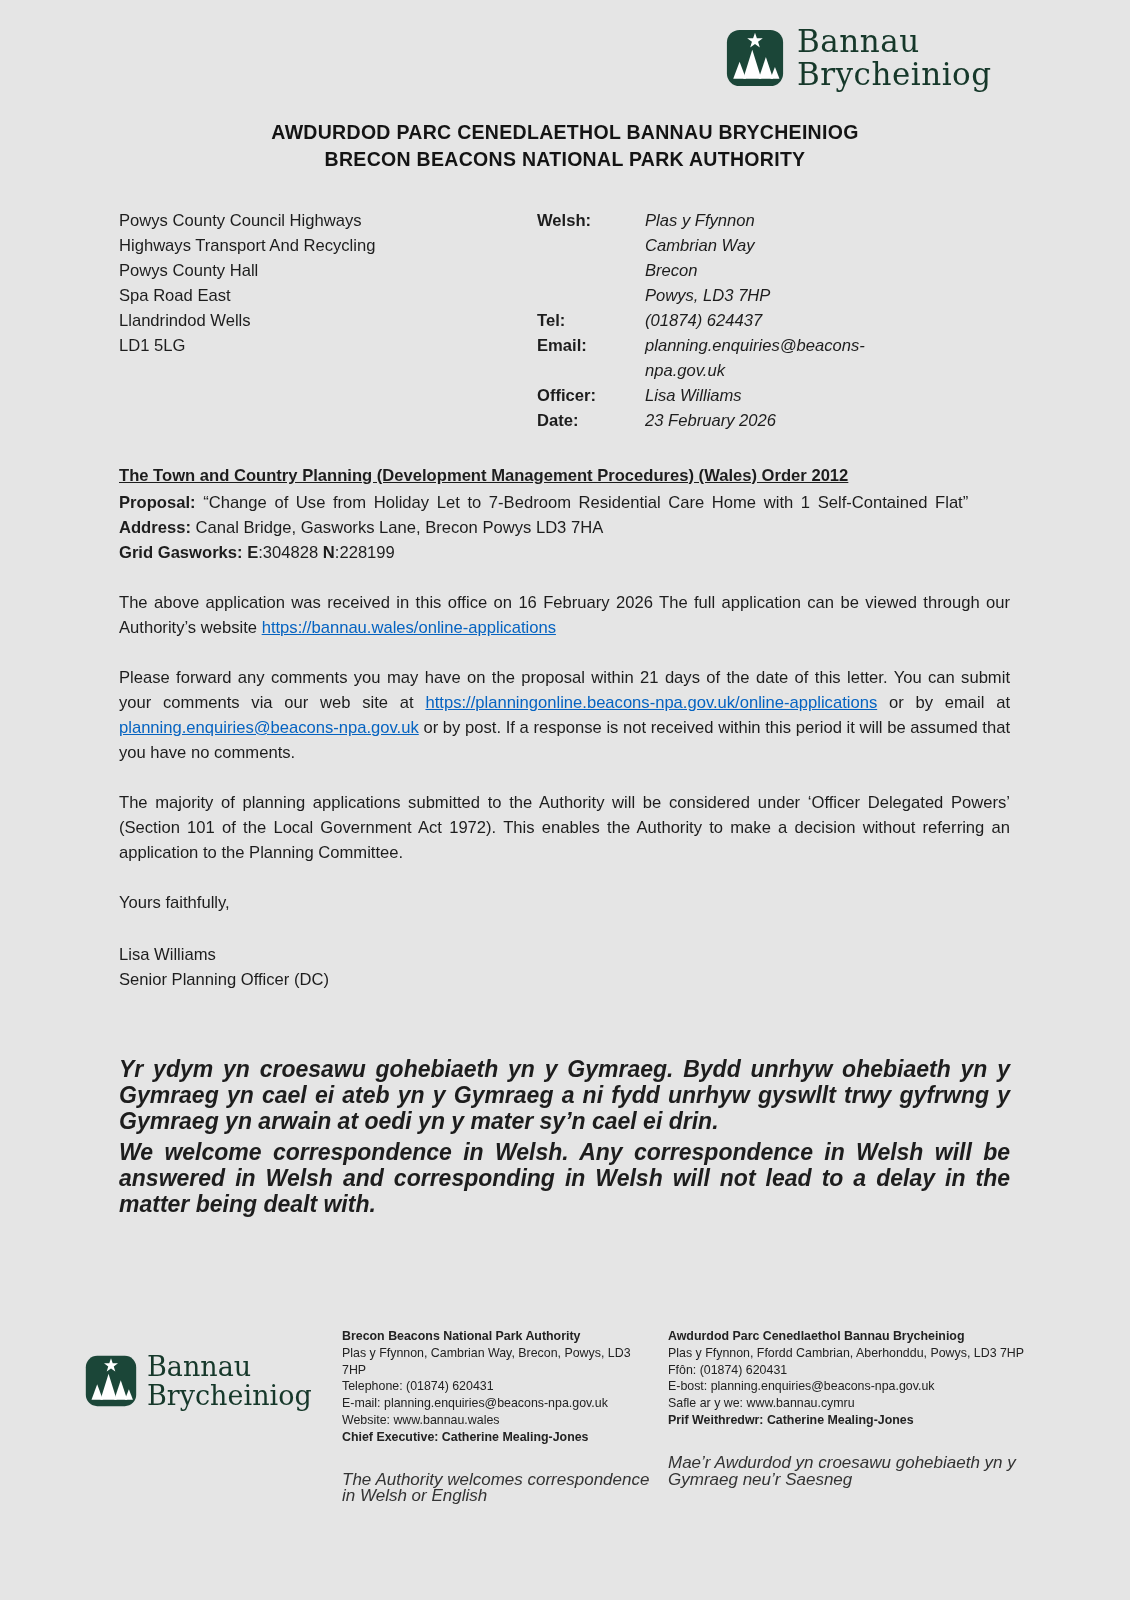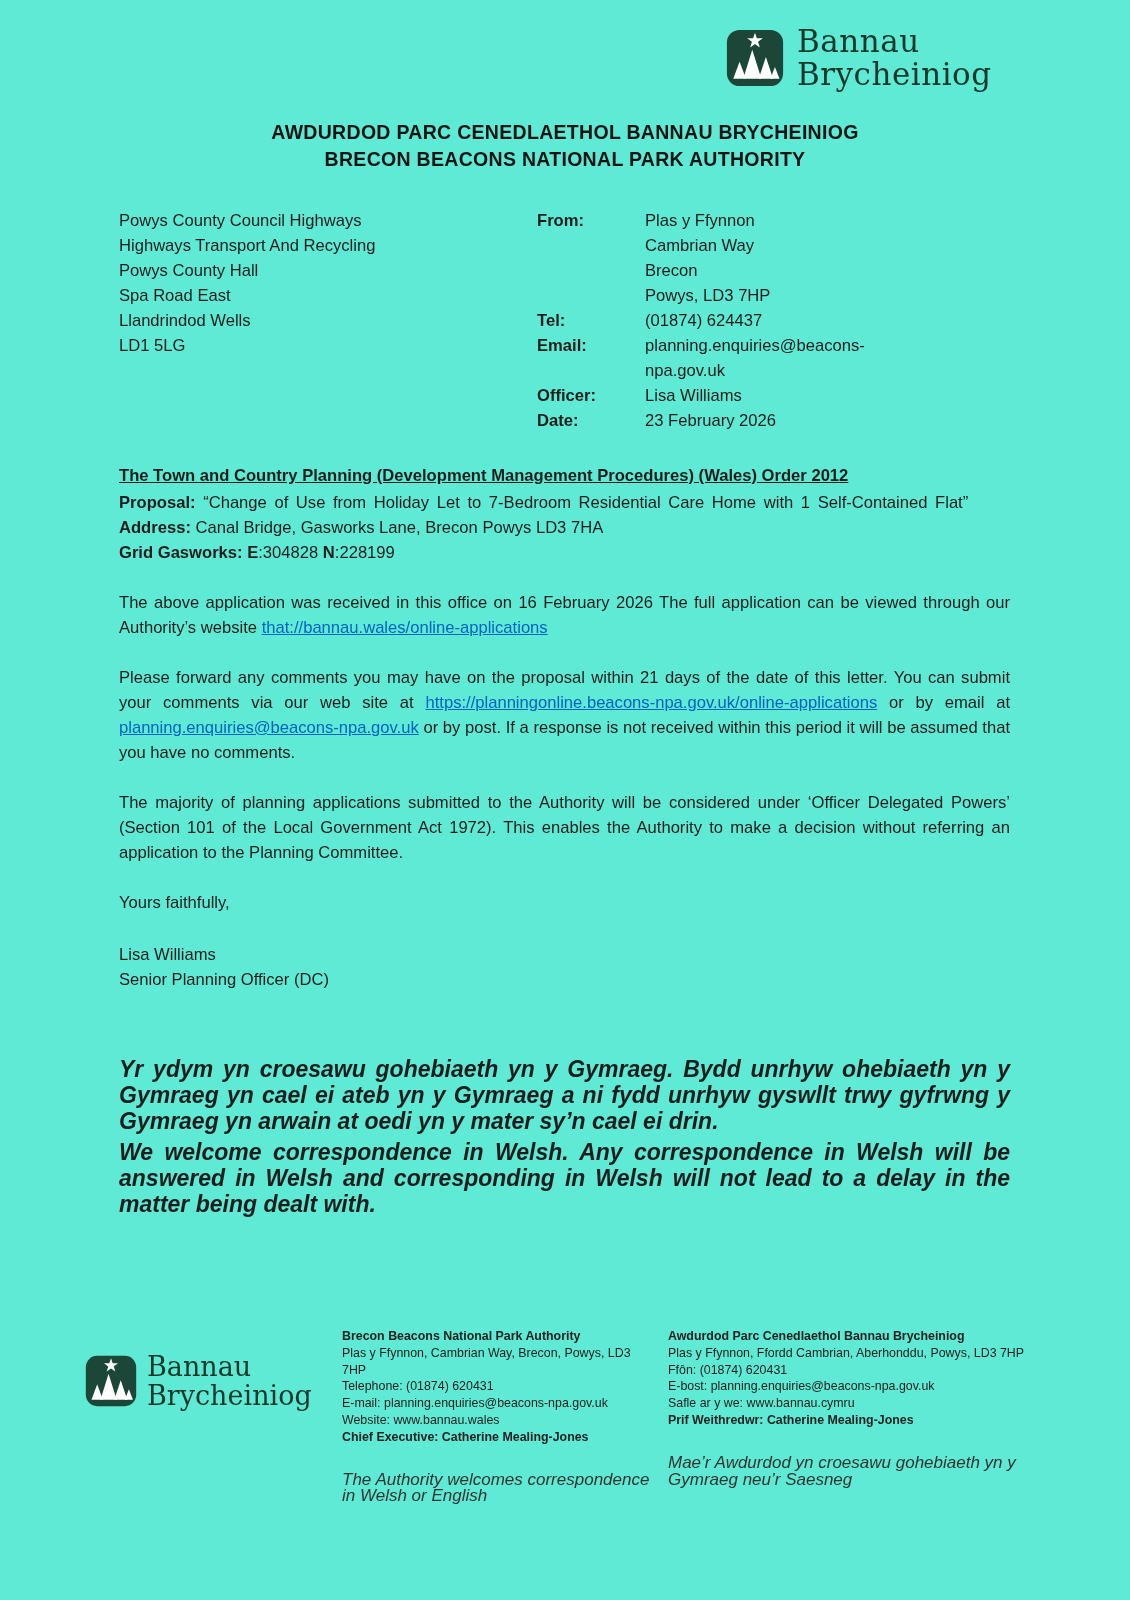--- a/index.html
+++ b/index.html
@@ -1,37 +1,37 @@
 <!DOCTYPE html>
 <html><head>
 <meta charset="utf-8">
 <style>
   html,body{margin:0;padding:0;background:#ffffff;}
   .page{
-    position:relative;width:1130px;height:1600px;background:#5eead4;overflow:hidden;
+    position:relative;width:1130px;height:1600px;background:#e5e5e5;overflow:hidden;
     font-family:"Liberation Sans","DejaVu Sans",sans-serif;
     font-size:16.6px;line-height:25px;color:#1d1d1d;
   }
 
   
   .logo-top{position:absolute;top:25px;left:726px;display:flex;align-items:center;gap:13px;}
   .logo-icon{width:58px;height:58px;display:block;}
   .logo-wordmark{font-family:"DejaVu Serif","Liberation Serif",serif;font-size:31px;line-height:33px;color:#16382a;letter-spacing:.5px;}
 
   
   .letterhead-title{position:absolute;top:119px;left:0;width:100%;text-align:center;
     font-weight:bold;font-size:19.5px;line-height:27px;letter-spacing:.3px;color:#141414;}
 
   
   .address-section{position:absolute;top:208px;left:119px;width:891px;display:flex;}
   .recipient{width:340px;}
   .meta{margin-left:auto;width:473px;}
   .meta-row{display:flex;}
   .meta-label{flex:0 0 108px;font-weight:bold;}
-  .meta-value{white-space:pre-line;width:265px;overflow-wrap:break-word;}
+  .meta-value{white-space:pre-line;width:265px;overflow-wrap:break-word;font-style:italic;}
 
   
   .body-block{position:absolute;top:464px;left:119px;width:891px;}
   .salutation{margin-bottom:32px;}
   .act-title{font-weight:bold;text-decoration:underline;line-height:24px;}
   .para{margin:25px 0 0 0;text-align:justify;}
   .para-proposal{margin:2px 0 0 0;text-align:justify;word-spacing:3px;}
   .closing{margin-top:25px;}
   .sig-name{margin-top:27px;}
   .notice{margin:64px 0 0 0;font-weight:bold;font-style:italic;font-size:23px;line-height:26px;text-align:justify;}
@@ -79,21 +79,21 @@
     <div class="recipient">
       <div>Powys County Council Highways</div>
       <div>Highways Transport And Recycling</div>
       <div>Powys County Hall</div>
       <div>Spa Road East</div>
       <div>Llandrindod Wells</div>
       <div>LD1 5LG</div>
     </div>
     <div class="meta">
       <div class="meta-row">
-        <div class="meta-label">From:</div>
+        <div class="meta-label">Welsh:</div>
         <div class="meta-value">Plas y Ffynnon
 Cambrian Way
 Brecon
 Powys, LD3 7HP</div>
       </div>
       <div class="meta-row">
         <div class="meta-label">Tel:</div>
         <div class="meta-value">(01874) 624437</div>
       </div>
       <div class="meta-row">
@@ -114,21 +114,21 @@
   <div class="body-block">
 
     <div class="act-title">The Town and Country Planning (Development Management Procedures) (Wales) Order 2012</div>
 
     <p class="para-proposal"><b>Proposal:</b> <span>“Change of Use from Holiday Let to 7-Bedroom Residential Care Home with 1 Self-Contained Flat”</span></p>
 
     <div><b>Address:</b> <span>Canal Bridge, Gasworks Lane, Brecon Powys LD3 7HA</span></div>
 
     <div><b>Grid Gasworks: E</b><span>:304828 </span><b>N</b><span>:228199</span></div>
 
-    <p class="para"><span>The above application was received in this office on 16 February 2026 The full application can be viewed through our Authority’s website </span><a class="link">that://bannau.wales/online-applications</a></p>
+    <p class="para"><span>The above application was received in this office on 16 February 2026 The full application can be viewed through our Authority’s website </span><a class="link">https://bannau.wales/online-applications</a></p>
 
     <p class="para"><span>Please forward any comments you may have on the proposal within 21 days of the date of this letter.  You can submit your comments via our web site at </span><a class="link">https://planningonline.beacons-npa.gov.uk/online-applications</a><span>  or by email at </span><a class="link">planning.enquiries@beacons-npa.gov.uk</a><span> or by post. If a response is not received within this period it will be assumed that you have no comments.</span></p>
 
     <p class="para">The majority of planning applications submitted to the Authority will be considered under ‘Officer Delegated Powers’ (Section 101 of the Local Government Act 1972). This enables the Authority to make a decision without referring an application to the Planning Committee.</p>
 
     <div class="closing">Yours faithfully,</div>
 
     <div class="sig-name">Lisa Williams</div>
     <div>Senior Planning Officer (DC)</div>
 

